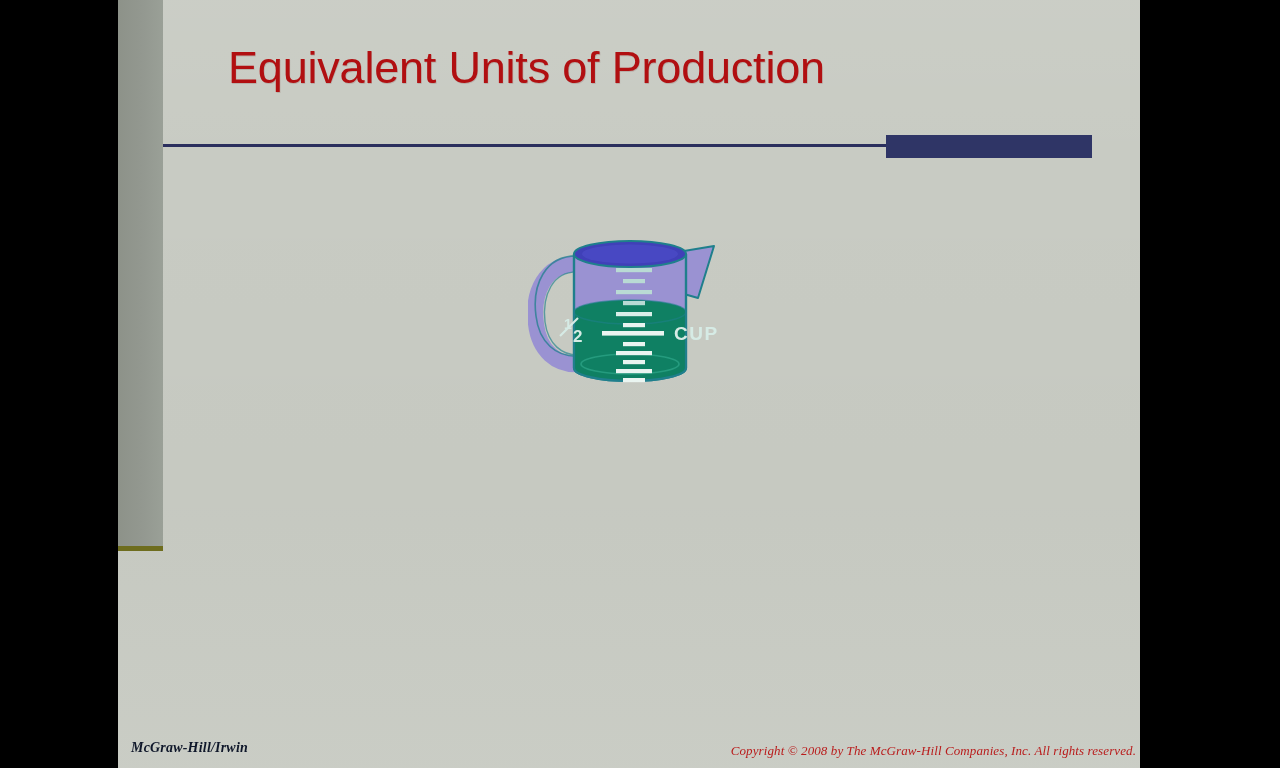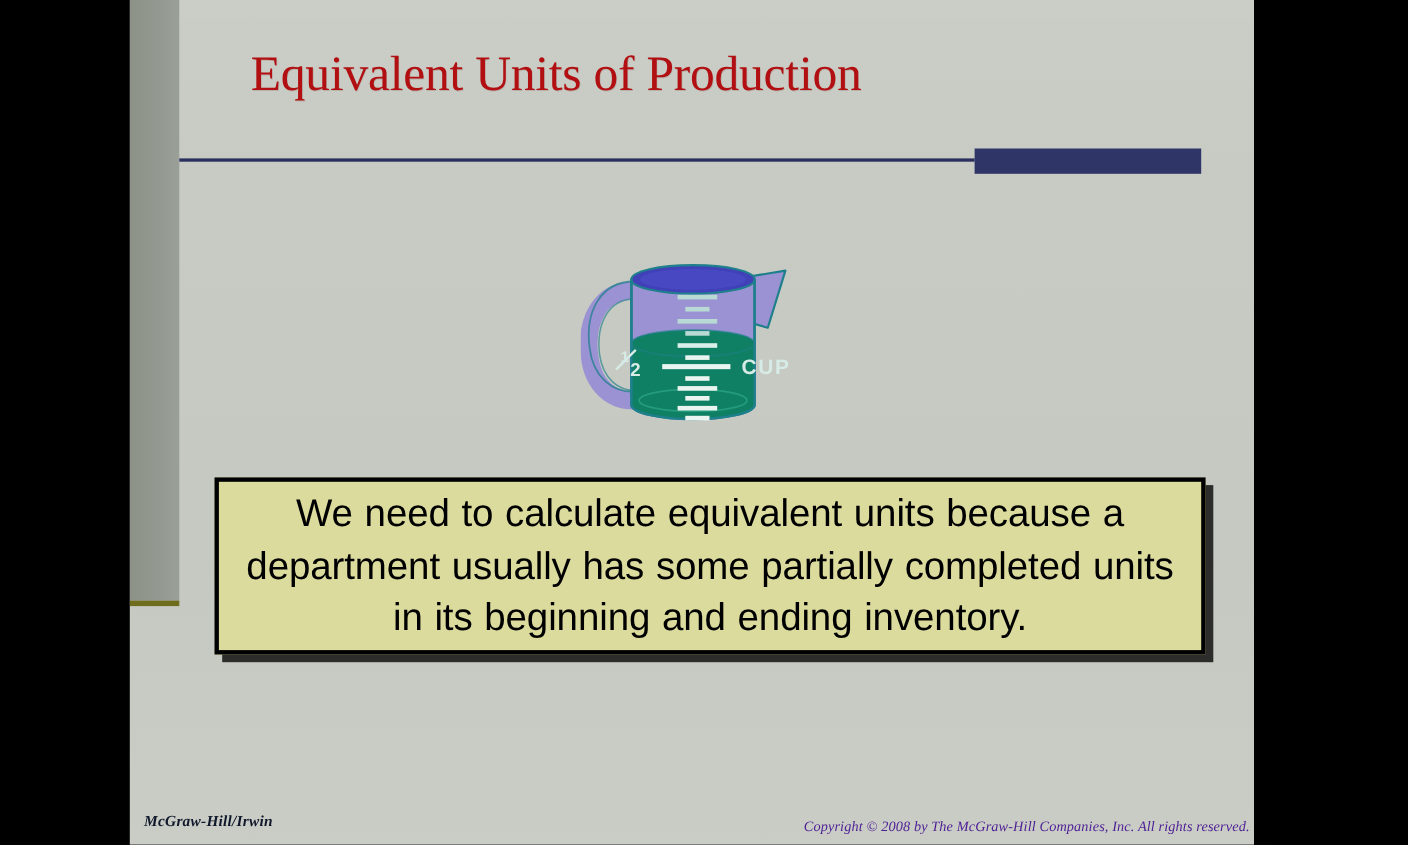--- a/index.html
+++ b/index.html
@@ -66,21 +66,21 @@
     position: absolute;
     left: 110px;
     top: 44px;
     width: 880px;
     color: #b10f11;
     font-size: 45px;
     font-weight: 400;
     letter-spacing: -0.2px;
     line-height: 1.05;
     white-space: nowrap;
-    font-family: Liberation Serif, serif;
+    font-family: Liberation Sans, sans-serif;
     text-shadow: 0.6px 0.6px 0 rgba(120,60,60,0.20);
     z-index: 4;
   }
 
   
   #title-rule {
     position: absolute;
     left: 45px;
     top: 144px;
     width: 723px;
@@ -146,21 +146,21 @@
     font-style: italic;
     font-weight: bold;
     font-size: 14px;
     letter-spacing: 0.2px;
     z-index: 4;
   }
   #footer-right {
     position: absolute;
     right: 4px;
     top: 743px;
-    color: #4c1d95;
+    color: #b91c1c;
     font-family: "Liberation Serif", serif;
     font-style: italic;
     font-size: 13px;
     letter-spacing: 0.1px;
     z-index: 4;
   }
 </style>
 </head>
 <body>
 
@@ -239,22 +239,19 @@
         <g fill="#d6ebe5" font-family="Liberation Sans, sans-serif">
           <text x="36" y="97" font-size="14" font-weight="bold">1</text>
           <line x1="32" y1="104" x2="50" y2="86" stroke="#d6ebe5" stroke-width="2.2"></line>
           <text x="45" y="110" font-size="17" font-weight="bold">2</text>
         </g>
 
         <text x="146" y="108" fill="#d6ebe5" font-size="19" font-weight="bold" letter-spacing="1.5" font-family="Liberation Sans, sans-serif">CUP</text>
       </svg>
     </div>
 
-    <div id="callout">
-      <div id="callout-text">We need to calculate equivalent units because a department usually has some partially completed units in its beginning and ending inventory.</div>
-    </div>
 
     <div id="footer-left">McGraw-Hill/Irwin</div>
 
     <div id="footer-right">Copyright © 2008 by The McGraw-Hill Companies, Inc. All rights reserved.</div>
 
   </div>
 </div>
 
 </body></html>

